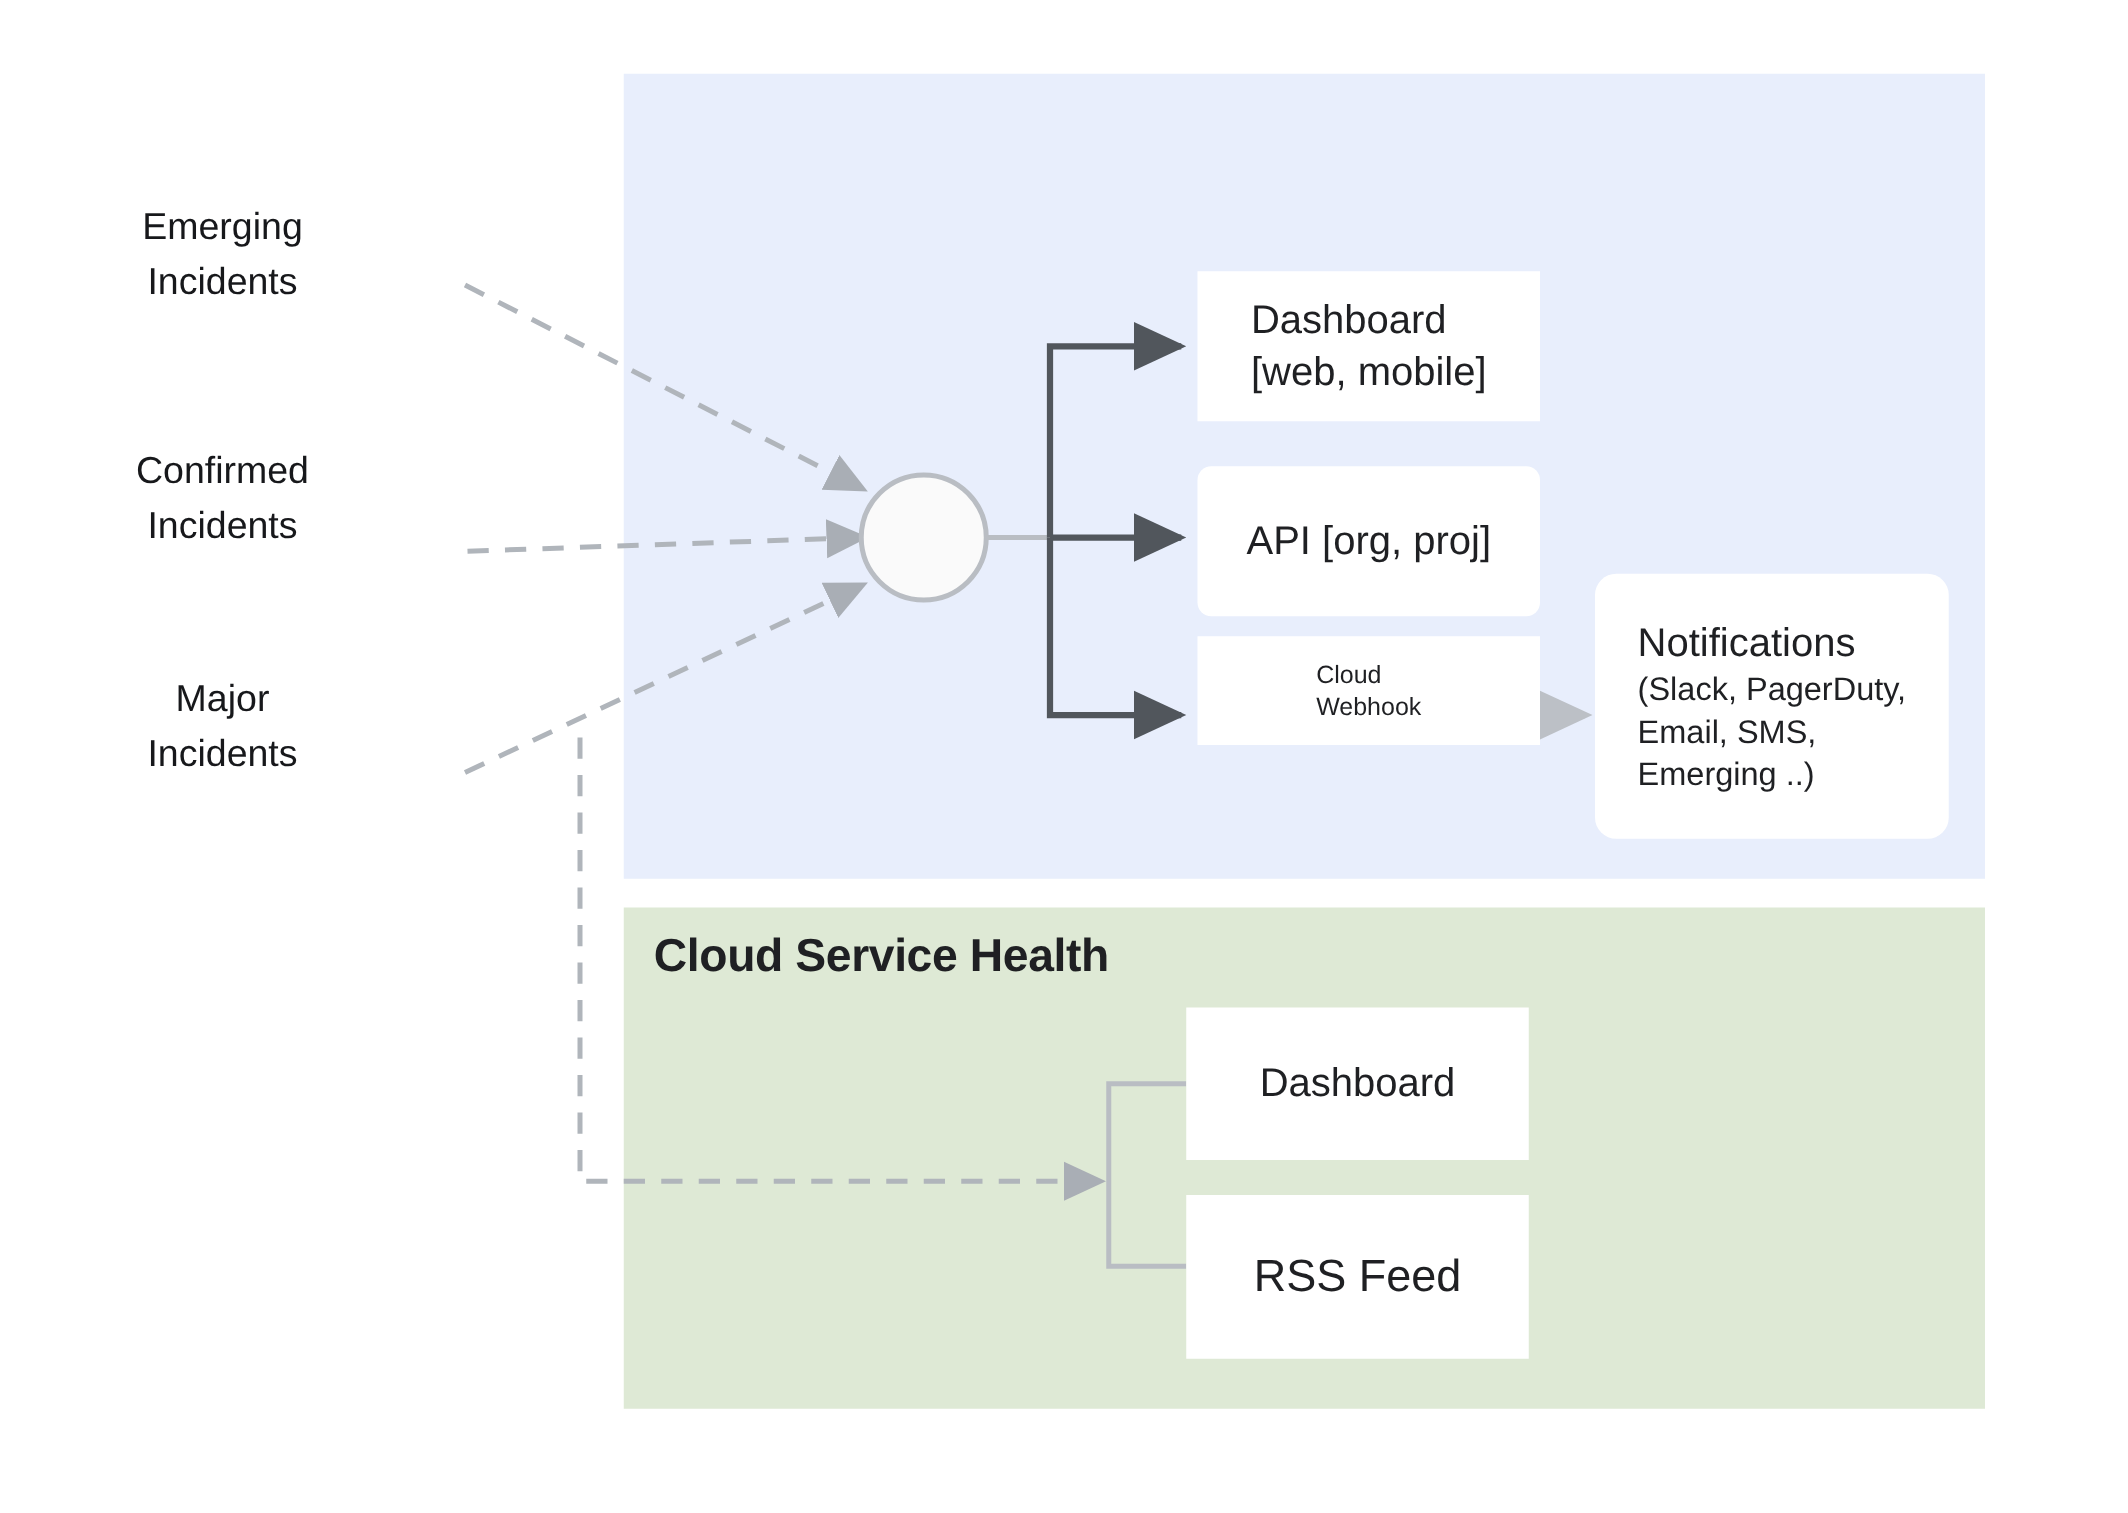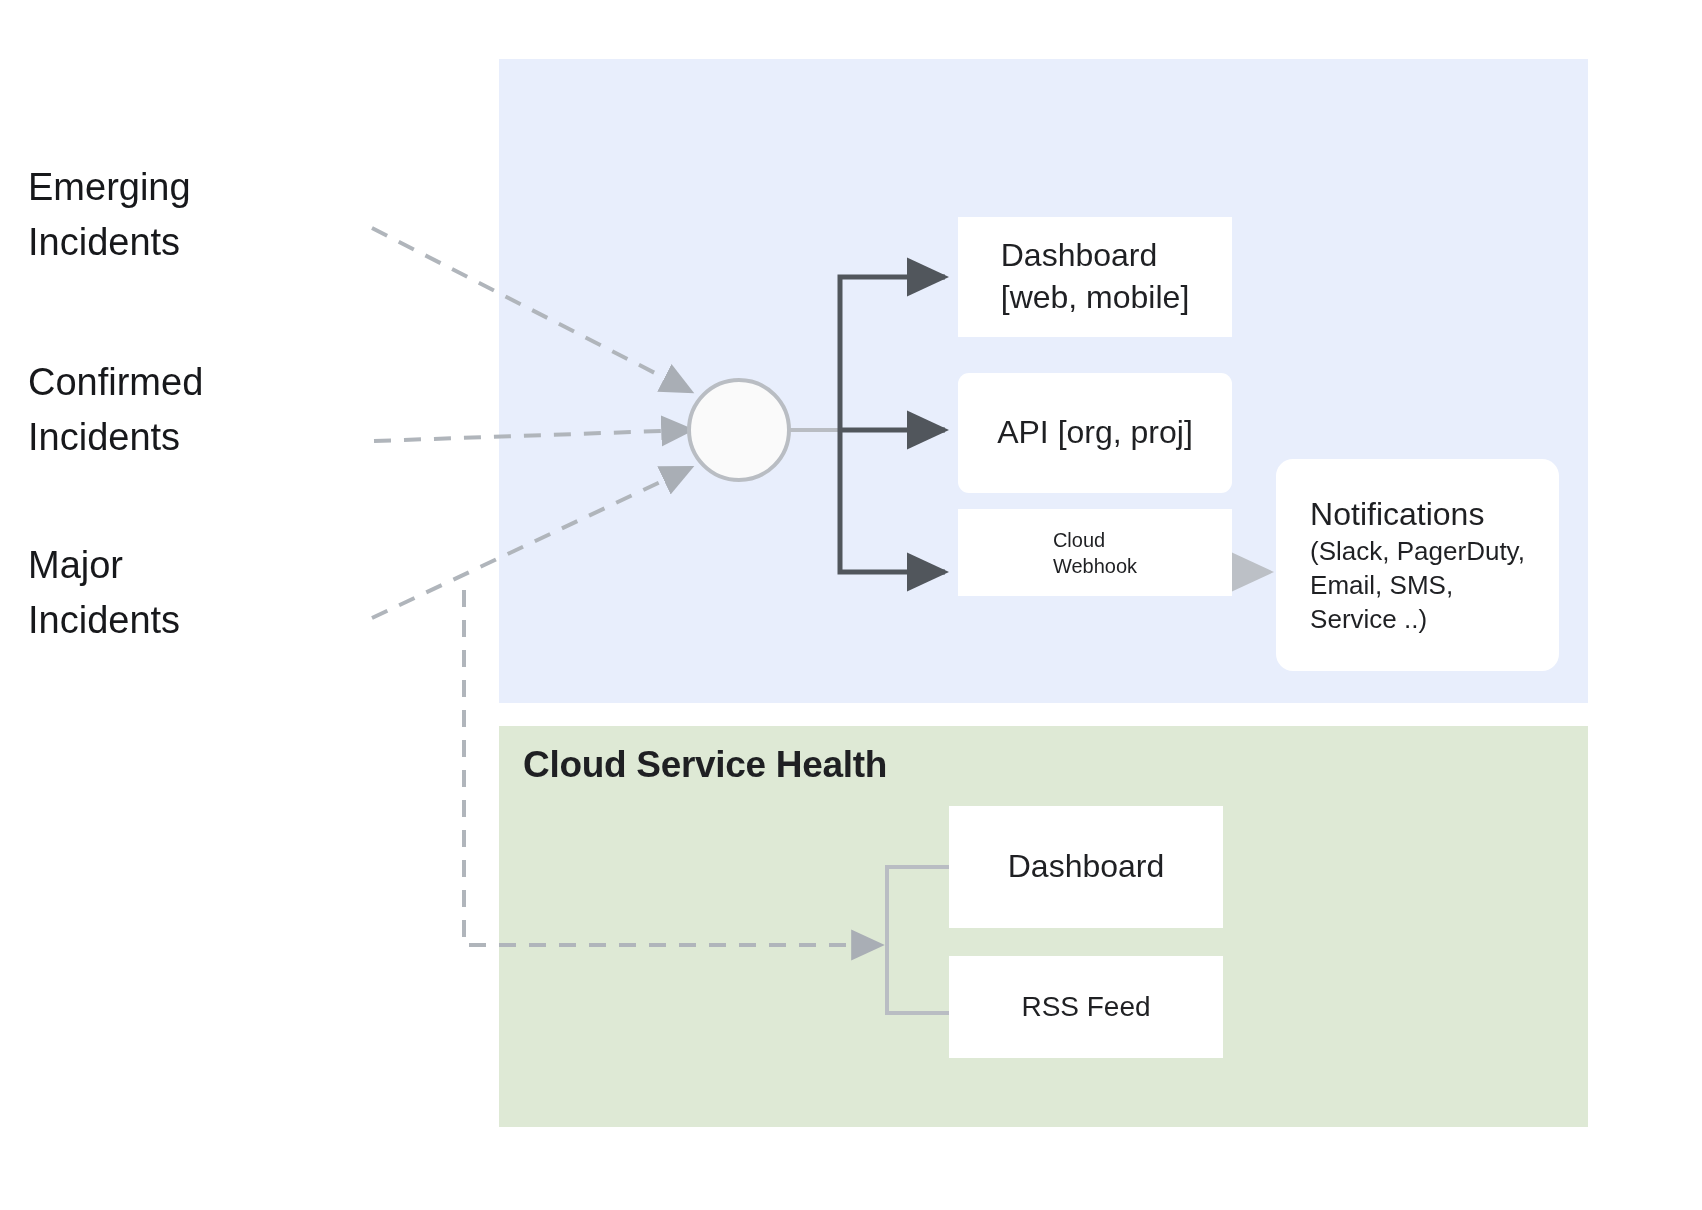--- a/index.html
+++ b/index.html
@@ -55,27 +55,27 @@
     line-height: 1.3;
   }
   .node-box .label { display: block; }
 
   #box-dashboard-web { left: 958px; top: 217px; width: 274px; height: 120px; font-size: 32px; }
   #box-api          { left: 958px; top: 373px; width: 274px; height: 120px; font-size: 32px; border-radius: 11px; }
   #box-cloud-logging{ left: 958px; top: 509px; width: 274px; height: 87px; font-size: 20px; }
   #box-notifications{ left: 1276px; top: 459px; width: 283px; height: 212px; font-size: 26px; border-radius: 17px; }
   #box-notifications .title-line { font-size: 32px; }
   #box-dashboard-csh{ left: 949px; top: 806px; width: 274px; height: 122px; font-size: 32px; }
-  #box-rss          { left: 949px; top: 956px; width: 274px; height: 102px; font-size: 28px; }
+  #box-rss          { left: 949px; top: 956px; width: 274px; height: 131px; font-size: 36px; }
 
   .side-label {
     position: absolute;
-    font-size: 38px;
+    font-size: 30px;
     color: #17181b;
-    text-align: left;
+    text-align: center;
     line-height: 1.45;
     width: 300px;
     white-space: pre-line;
   }
   #label-emerging  { left: 28px; top: 160px; }
   #label-confirmed { left: 28px; top: 355px; }
   #label-major     { left: 28px; top: 538px; }
 
   #wires {
     position: absolute;
@@ -157,21 +157,21 @@
       <span class="label">Cloud</span>
       <span class="label">Webhook</span>
     </div>
   </div>
 
   <div class="node-box" id="box-notifications">
     <div>
       <span class="label title-line">Notifications</span>
       <span class="label">(Slack, PagerDuty,</span>
       <span class="label">Email, SMS,</span>
-      <span class="label">Service ..)</span>
+      <span class="label">Emerging ..)</span>
     </div>
   </div>
 
   <div class="node-box" id="box-dashboard-csh">
     <div>
       <span class="label">Dashboard</span>
     </div>
   </div>
 
   <div class="node-box" id="box-rss">

